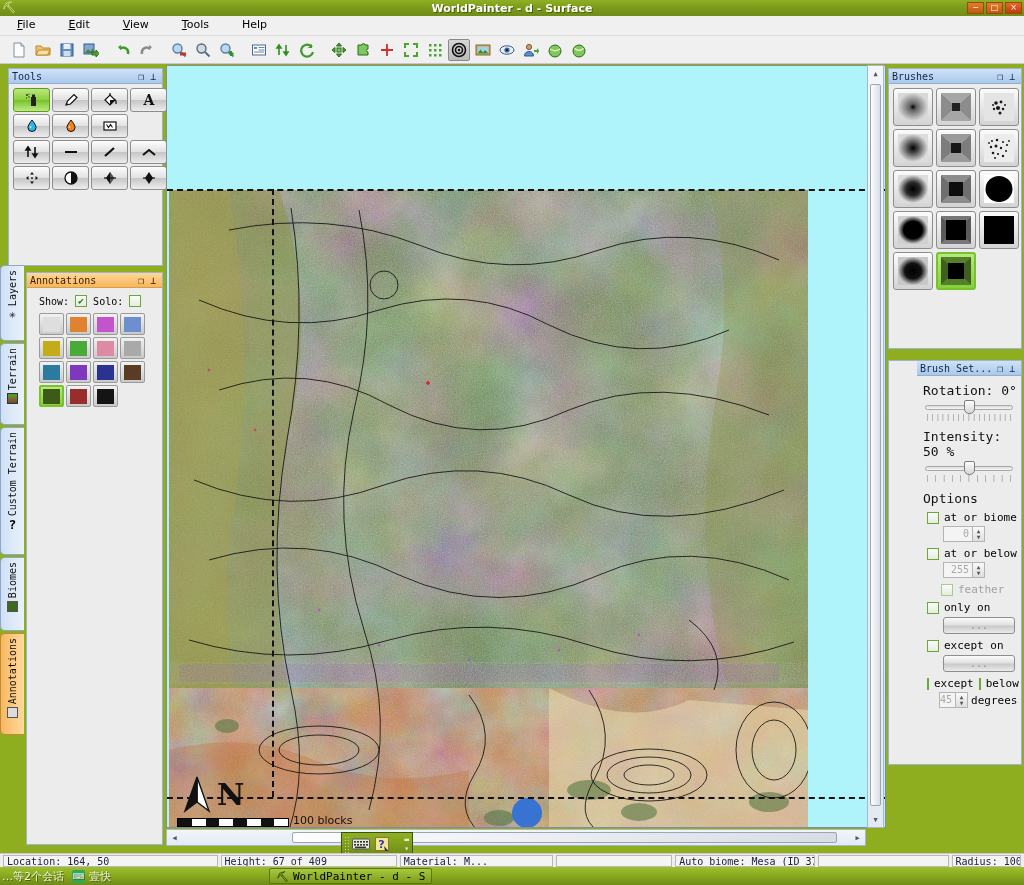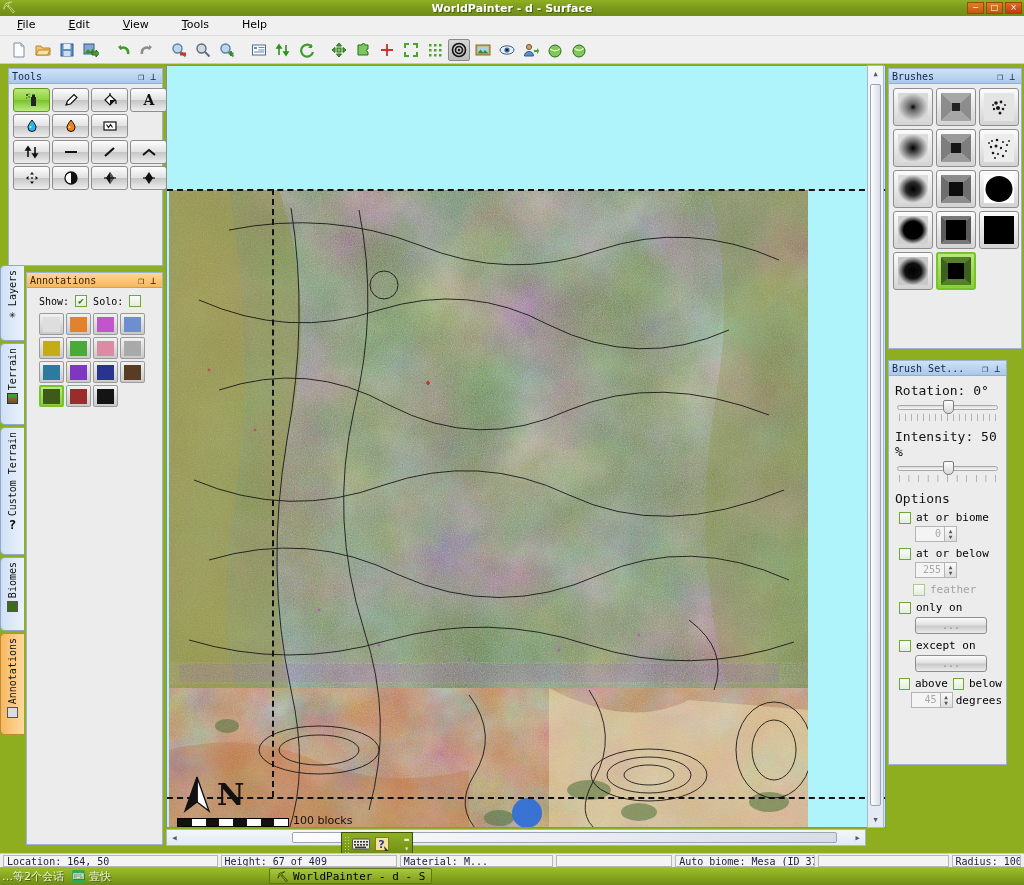--- a/index.html
+++ b/index.html
@@ -973,21 +973,21 @@
             <path d="M30 0 L15 14 L30 28z" fill="#3f5f1f"></path>
             <path d="M0 0 L15 14 L30 0z" fill="#557f2a"></path>
             <path d="M0 28 L15 14 L30 28z" fill="#557f2a"></path>
             <rect x="7" y="6" width="16" height="16" fill="#000"></rect>
           </svg>
         </div>
     </div>
   </div>
 </div>
 
-<div class="panel" style="left:888px; top:360px; width:119px; height:405px;">
+<div class="panel" style="left:888px; top:360px; width:134px; height:405px;padding-left:28px;">
   <div class="panel-head">
     <span class="ph-title">Brush Set...</span>
     <span class="ph-btn">❐</span>
     <span class="ph-btn">⊥</span>
   </div>
   <div class="panel-body" style="padding:3px 4px;">
     <div class="bs-label">Rotation: 0°</div>
     <div class="slider">
       <div class="track"></div>
       <div class="knob" style="left:calc(50% - 5px);"></div>
@@ -1063,21 +1063,21 @@
     <div class="wide-btn">...</div>
 
     <div class="opt-row">
       <span class="cbx"></span>
       <span>except on</span>
     </div>
     <div class="wide-btn">...</div>
 
     <div class="opt-row">
       <span class="cbx"></span>
-      <span>above</span>
+      <span>except</span>
       <span class="cbx"></span>
       <span>below</span>
     </div>
     <div style="display:flex;align-items:center;gap:3px;margin-left:18px;margin-top:2px;">
       <div class="spin" style="margin:0;">
         <span class="sv">45</span>
         <span class="sb">▲<br>▼</span>
       </div>
       <span style="font-size:11px;">degrees</span>
     </div>

